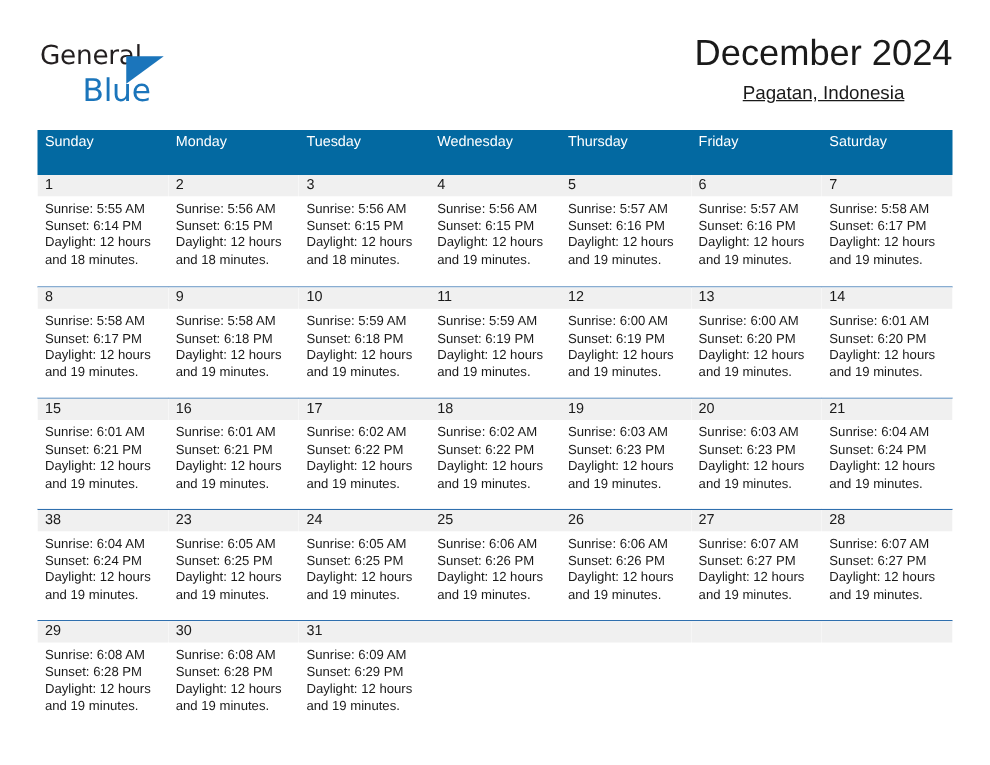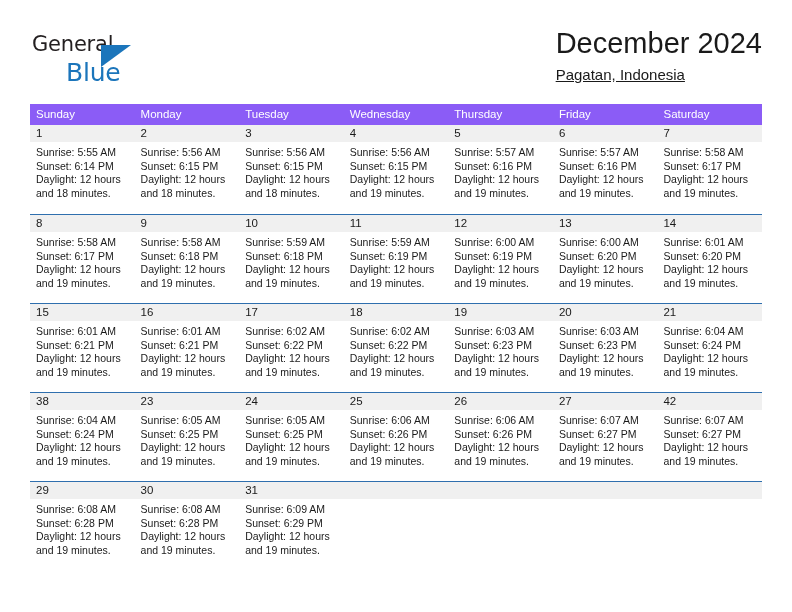--- a/index.html
+++ b/index.html
@@ -61,21 +61,21 @@
     width: 0;
     height: 0;
     border-left: 30px solid #1b75bb;
     border-bottom: 22px solid transparent;
   }
 
   .title-block {
     position: absolute;
     right: 0;
     top: 0;
-    text-align: left;
+    text-align: center;
   }
   .cal-title {
     font-size: 29px;
     font-weight: normal;
     color: #1a1a1a;
     line-height: 34px;
     white-space: nowrap;
   }
   .cal-subtitle {
     font-size: 15px;
@@ -89,22 +89,22 @@
 
   
   .calendar {
     position: absolute;
     left: 30px;
     top: 104px;
     width: 732px;
   }
   .weekday-row {
     display: flex;
-    background: #8b5cf6;
-    height: 21px;
+    background: #0369a1;
+    height: 36px;
   }
   .weekday {
     flex: 1 1 0;
     color: #ffffff;
     font-size: 11.5px;
     line-height: 21px;
     padding-left: 6px;
     box-sizing: border-box;
     white-space: nowrap;
     overflow: hidden;
@@ -423,21 +423,21 @@
           <div class="day-cell">
     <div class="day-num-band">27</div>
     <div class="day-body">
       <div class="day-line">Sunrise: 6:07 AM</div>
       <div class="day-line">Sunset: 6:27 PM</div>
       <div class="day-line">Daylight: 12 hours</div>
       <div class="day-line">and 19 minutes.</div>
     </div>
   </div>
           <div class="day-cell">
-    <div class="day-num-band">42</div>
+    <div class="day-num-band">28</div>
     <div class="day-body">
       <div class="day-line">Sunrise: 6:07 AM</div>
       <div class="day-line">Sunset: 6:27 PM</div>
       <div class="day-line">Daylight: 12 hours</div>
       <div class="day-line">and 19 minutes.</div>
     </div>
   </div>
         </div>
         <div class="week-row">
           <div class="day-cell">

